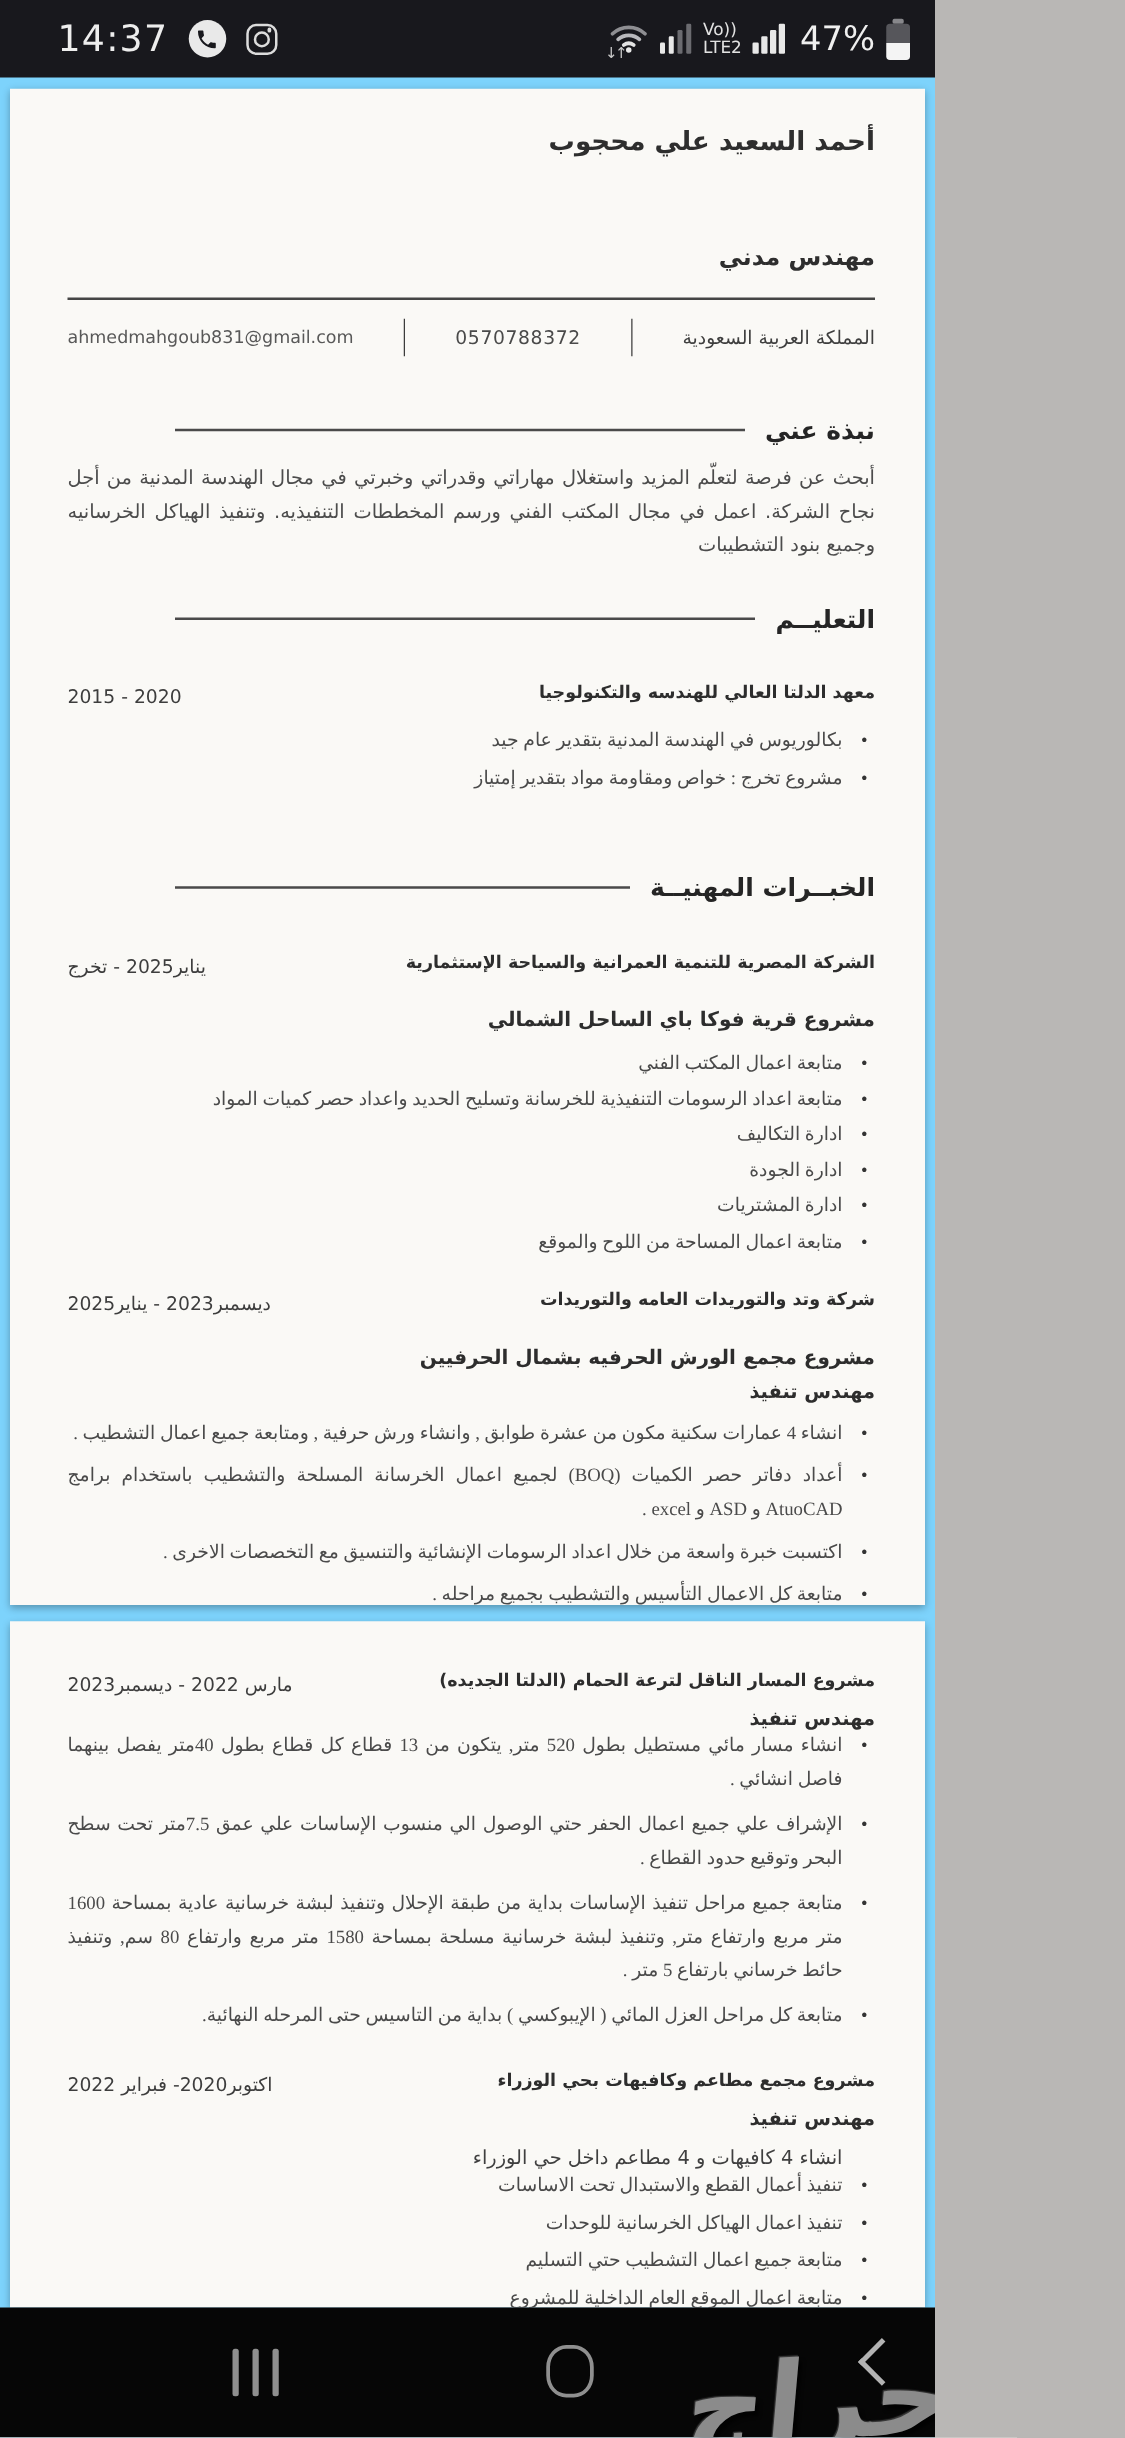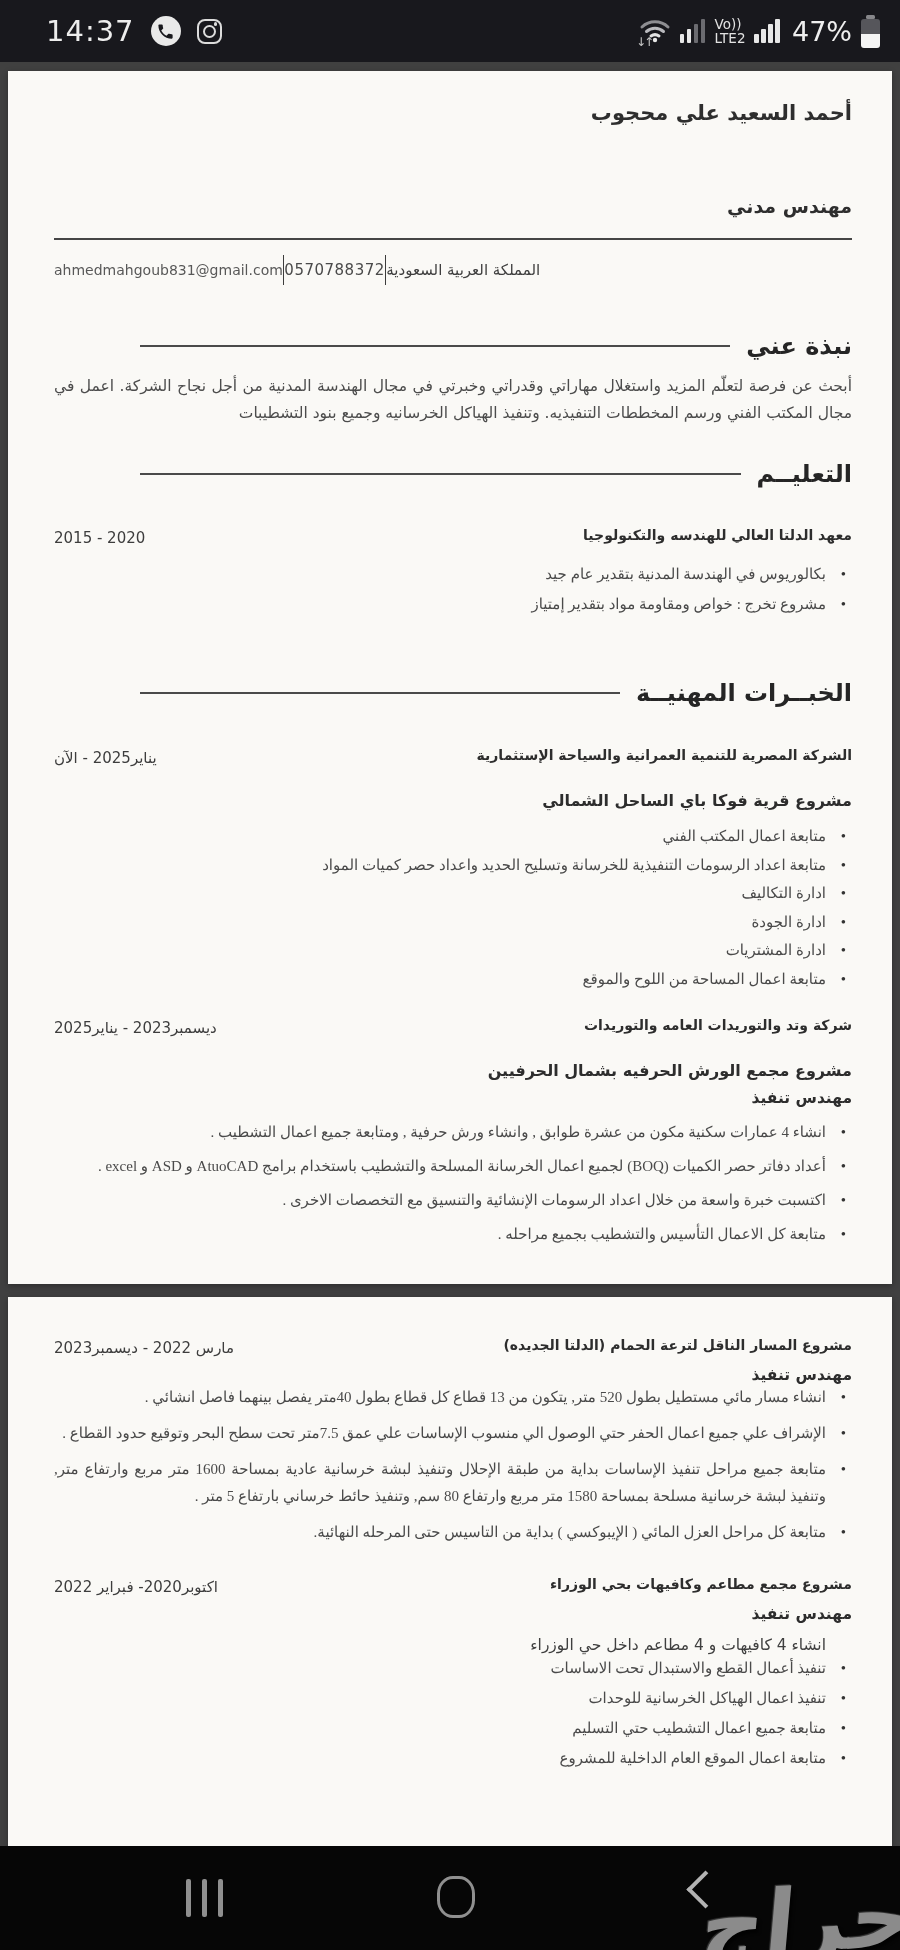--- a/index.html
+++ b/index.html
@@ -1,18 +1,18 @@
 <!DOCTYPE html>
 <html><head>
 <meta charset="utf-8">
 <style>
   html,body { margin:0; padding:0; background:#b9b7b5; }
   .screen {
-    position:relative; width:900px; height:1950px; overflow:hidden;
-    background:#404040; font-family:"DejaVu Sans", sans-serif;
+    position:relative; width:748px; height:1950px; overflow:hidden;
+    background:#7dd3fc; font-family:"DejaVu Sans", sans-serif;
   }
 
   
   .status-bar {
     position:absolute; top:0; left:0; right:0; height:62px; background:#18181d;
     display:flex; justify-content:space-between; align-items:center;
     padding:0 20px 0 46px; box-sizing:border-box;
   }
   .sb-left { display:flex; align-items:center; gap:16px; }
   .sb-time { color:#ededed; font-size:29px; letter-spacing:1px; }
@@ -42,28 +42,28 @@
     position:absolute; left:8px; right:8px; background:#faf9f6;
     box-shadow:0 2px 6px rgba(0,0,0,.30); box-sizing:border-box;
     padding:0 40px 0 46px; color:#474747;
   }
   .page1 { top:71px; height:1213px; }
   .page2 { top:1297px; height:549px; overflow:hidden; padding-top:40px; }
 
   .name { padding-top:30px; font-size:21px; font-weight:700; color:#2e2e2e; }
   .job  { margin-top:70px; font-size:19px; font-weight:700; color:#2e2e2e; }
   .top-hr { margin-top:21px; border-top:2px solid #454545; }
-  .contact { margin-top:15px; display:flex; align-items:center; justify-content:flex-start; }
+  .contact { margin-top:15px; display:flex; align-items:center; justify-content:space-between; }
   .email { font-size:14px; color:#585858; }
   .phone { font-size:15px; color:#4a4a4a; letter-spacing:.5px; }
   .loc   { font-size:15px; color:#3e3e3e; }
   .vsep  { width:1.5px; height:30px; background:#3c3c3c; }
 
   .sec-head { display:flex; align-items:center; }
-  .sec-title { font-size:24px; font-weight:700; color:#252525; white-space:nowrap; }
+  .sec-title { font-size:20px; font-weight:700; color:#252525; white-space:nowrap; }
   .sec-line { flex:1; height:2px; background:#4a4a4a; margin-right:16px; margin-left:86px; }
   .about-head { margin-top:47px; }
   .about-text { margin:13px 0 0; font-size:15.5px; line-height:1.75; text-align:justify; color:#4c4c4c; }
   .edu-head { margin-top:33px; }
   .exp-head { margin-top:60px; }
 
   .row { display:flex; justify-content:space-between; align-items:flex-start; }
   .org { font-size:14px; font-weight:700; color:#2d2d2d; }
   .dates { font-size:15px; color:#3d3d3d; white-space:nowrap; padding-top:2px; }
   .edu-row { margin-top:39px; }
@@ -181,21 +181,21 @@
     </div>
 
     <div class="sec-head exp-head">
       <span class="sec-title">الخبــرات المهنيــة</span>
       <span class="sec-line"></span>
     </div>
 
     <div>
       <div class="row e0-row">
         <span class="org">الشركة المصرية للتنمية العمرانية والسياحة الإستثمارية</span>
-        <span class="dates" dir="ltr">يناير2025 - الآن</span>
+        <span class="dates" dir="ltr">يناير2025 - تخرج</span>
       </div>
       <div class="project">مشروع قرية فوكا باي الساحل الشمالي</div>
       <div class="bullets exp-bullets">
         <div class="bullet">متابعة اعمال المكتب الفني</div>
         <div class="bullet">متابعة اعداد الرسومات التنفيذية للخرسانة وتسليح الحديد واعداد حصر كميات المواد</div>
         <div class="bullet">ادارة التكاليف</div>
         <div class="bullet">ادارة الجودة</div>
         <div class="bullet">ادارة المشتريات</div>
         <div class="bullet">متابعة اعمال المساحة من اللوح والموقع</div>
       </div>

